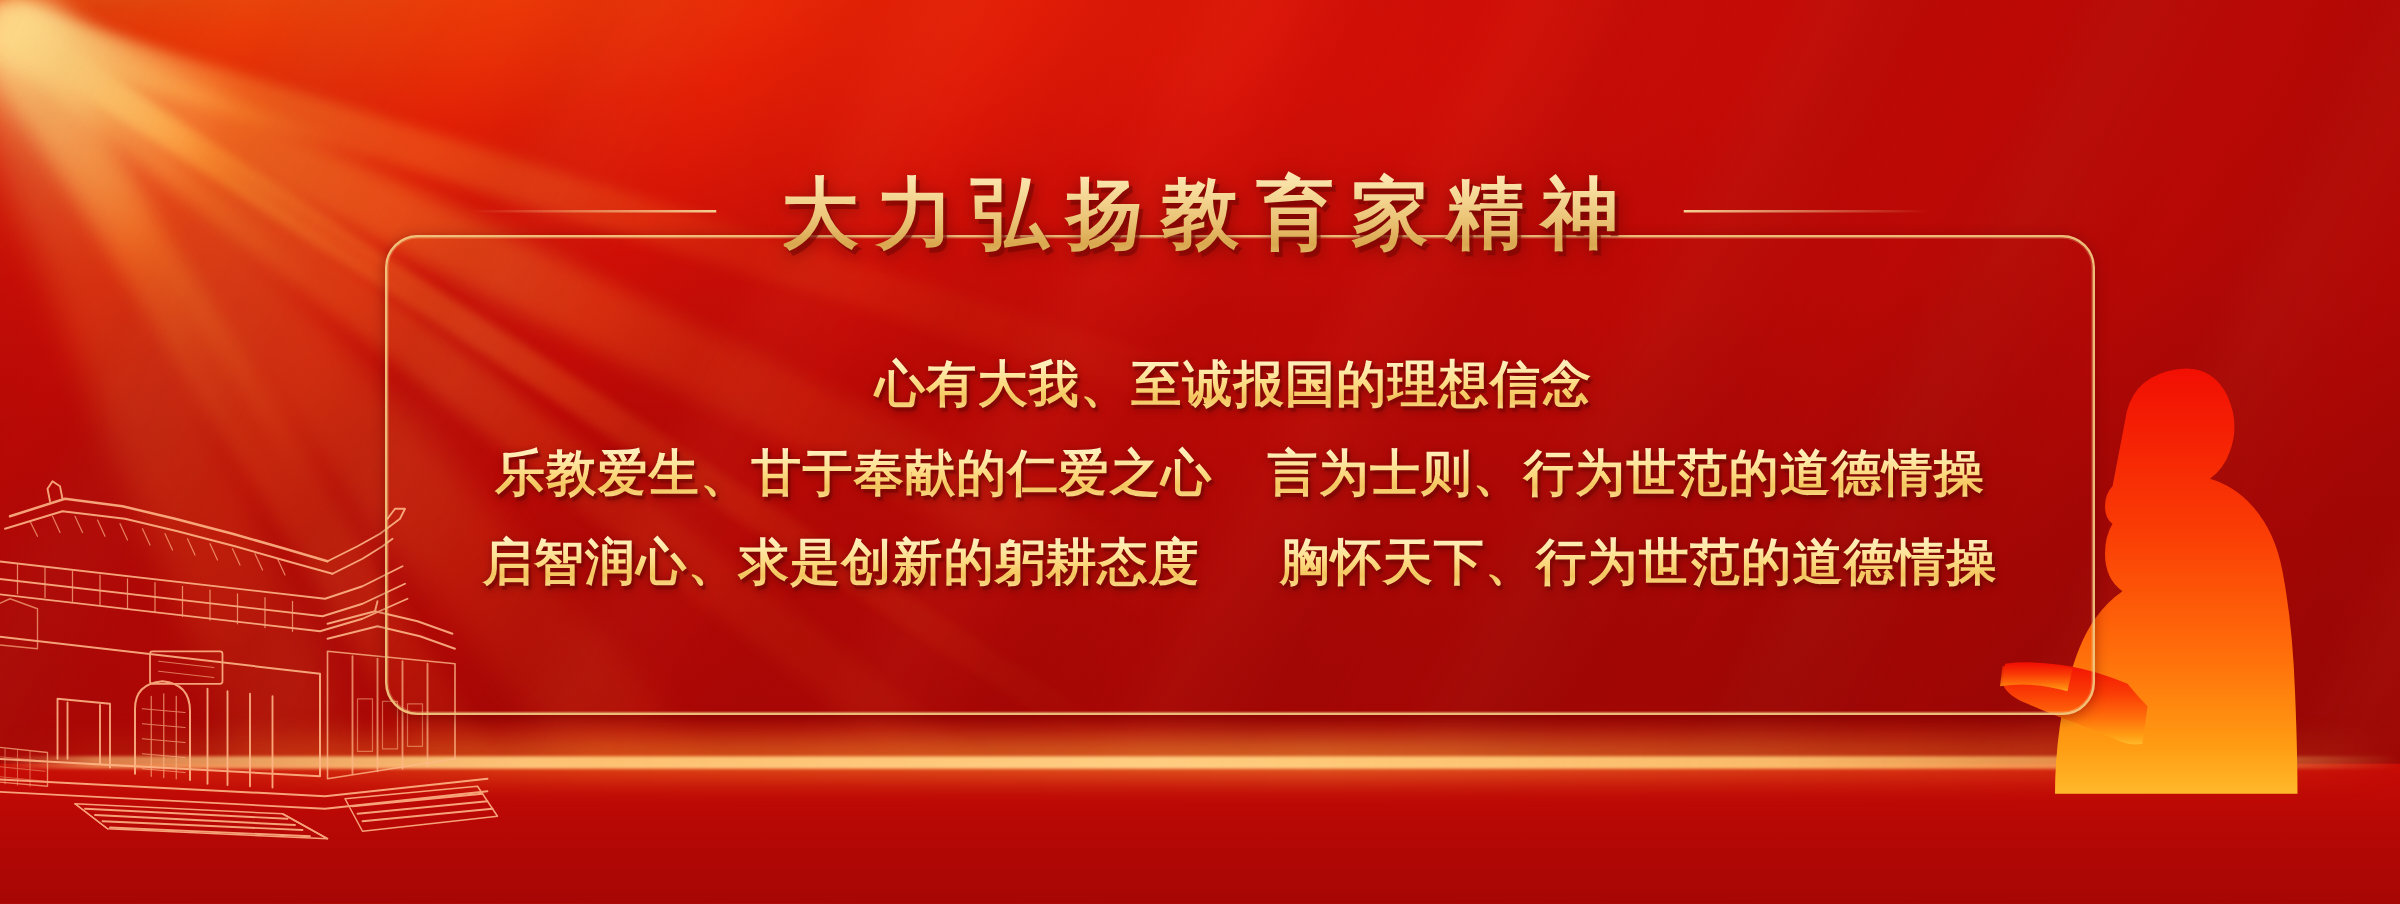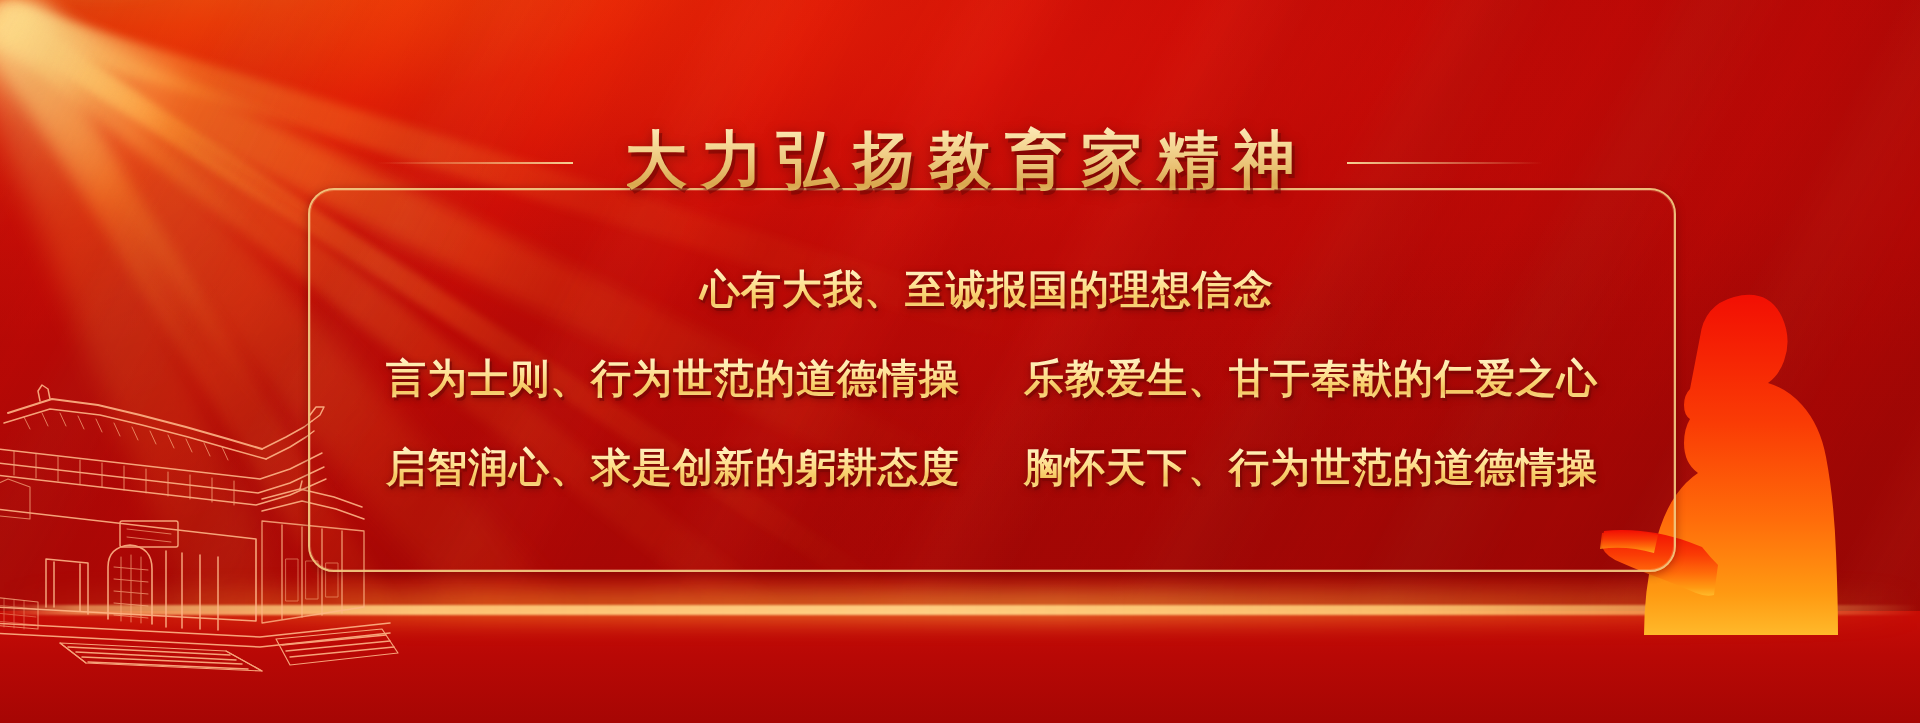--- a/index.html
+++ b/index.html
@@ -132,27 +132,28 @@
 
   .title{
     font-family:"DejaVu Serif","Liberation Serif",serif;
     font-size:62px; font-weight:700;
     letter-spacing:14px; white-space:nowrap;
     padding:0 8px 6px 22px;
     background:linear-gradient(180deg,#fff0c6 0%, #f7dc9c 26%, #e9c071 55%, #d9a74e 74%, #f2d592 100%);
     -webkit-background-clip:text; background-clip:text;
     color:transparent; -webkit-text-fill-color:transparent;
     filter:drop-shadow(3px 4px 0 rgba(120,6,4,.62)) drop-shadow(0 2px 6px rgba(90,3,2,.5));
+    margin-top:11px;
   }
 
   
   .slogans{
     position:absolute; left:308px; top:188px; width:1368px; height:384px;
     display:flex; flex-direction:column; justify-content:center;
-    padding:14px 56px 18px 56px; gap:34px;
+    padding:14px 56px 18px 56px; gap:16px;
   }
   .slogan-row{ display:flex; }
   .slogan{
     flex:1 1 50%;
     font-family:"DejaVu Sans","Liberation Sans",sans-serif;
     font-size:40px; font-weight:700; letter-spacing:1px;
     white-space:nowrap; text-align:center;
     background:linear-gradient(180deg,#fff6d8 0%, #ffe9a8 30%, #fcd87e 52%, #f3c45c 70%, #ffeaae 100%);
     -webkit-background-clip:text; background-clip:text;
     color:transparent; -webkit-text-fill-color:transparent;
@@ -306,22 +307,22 @@
     <span class="rule left"></span>
     <h1 class="title">大力弘扬教育家精神</h1>
     <span class="rule right"></span>
   </div>
 
   <div class="slogans">
     <div class="slogan-row">
       <div class="slogan col-left">心有大我、至诚报国的理想信念</div>
     </div>
     <div class="slogan-row">
+      <div class="slogan col-right">乐教爱生、甘于奉献的仁爱之心</div>
       <div class="slogan col-left">言为士则、行为世范的道德情操</div>
-      <div class="slogan col-right">乐教爱生、甘于奉献的仁爱之心</div>
     </div>
     <div class="slogan-row">
       <div class="slogan col-left">启智润心、求是创新的躬耕态度</div>
       <div class="slogan col-right">胸怀天下、行为世范的道德情操</div>
     </div>
   </div>
 
 </div>
 
 </body></html>

